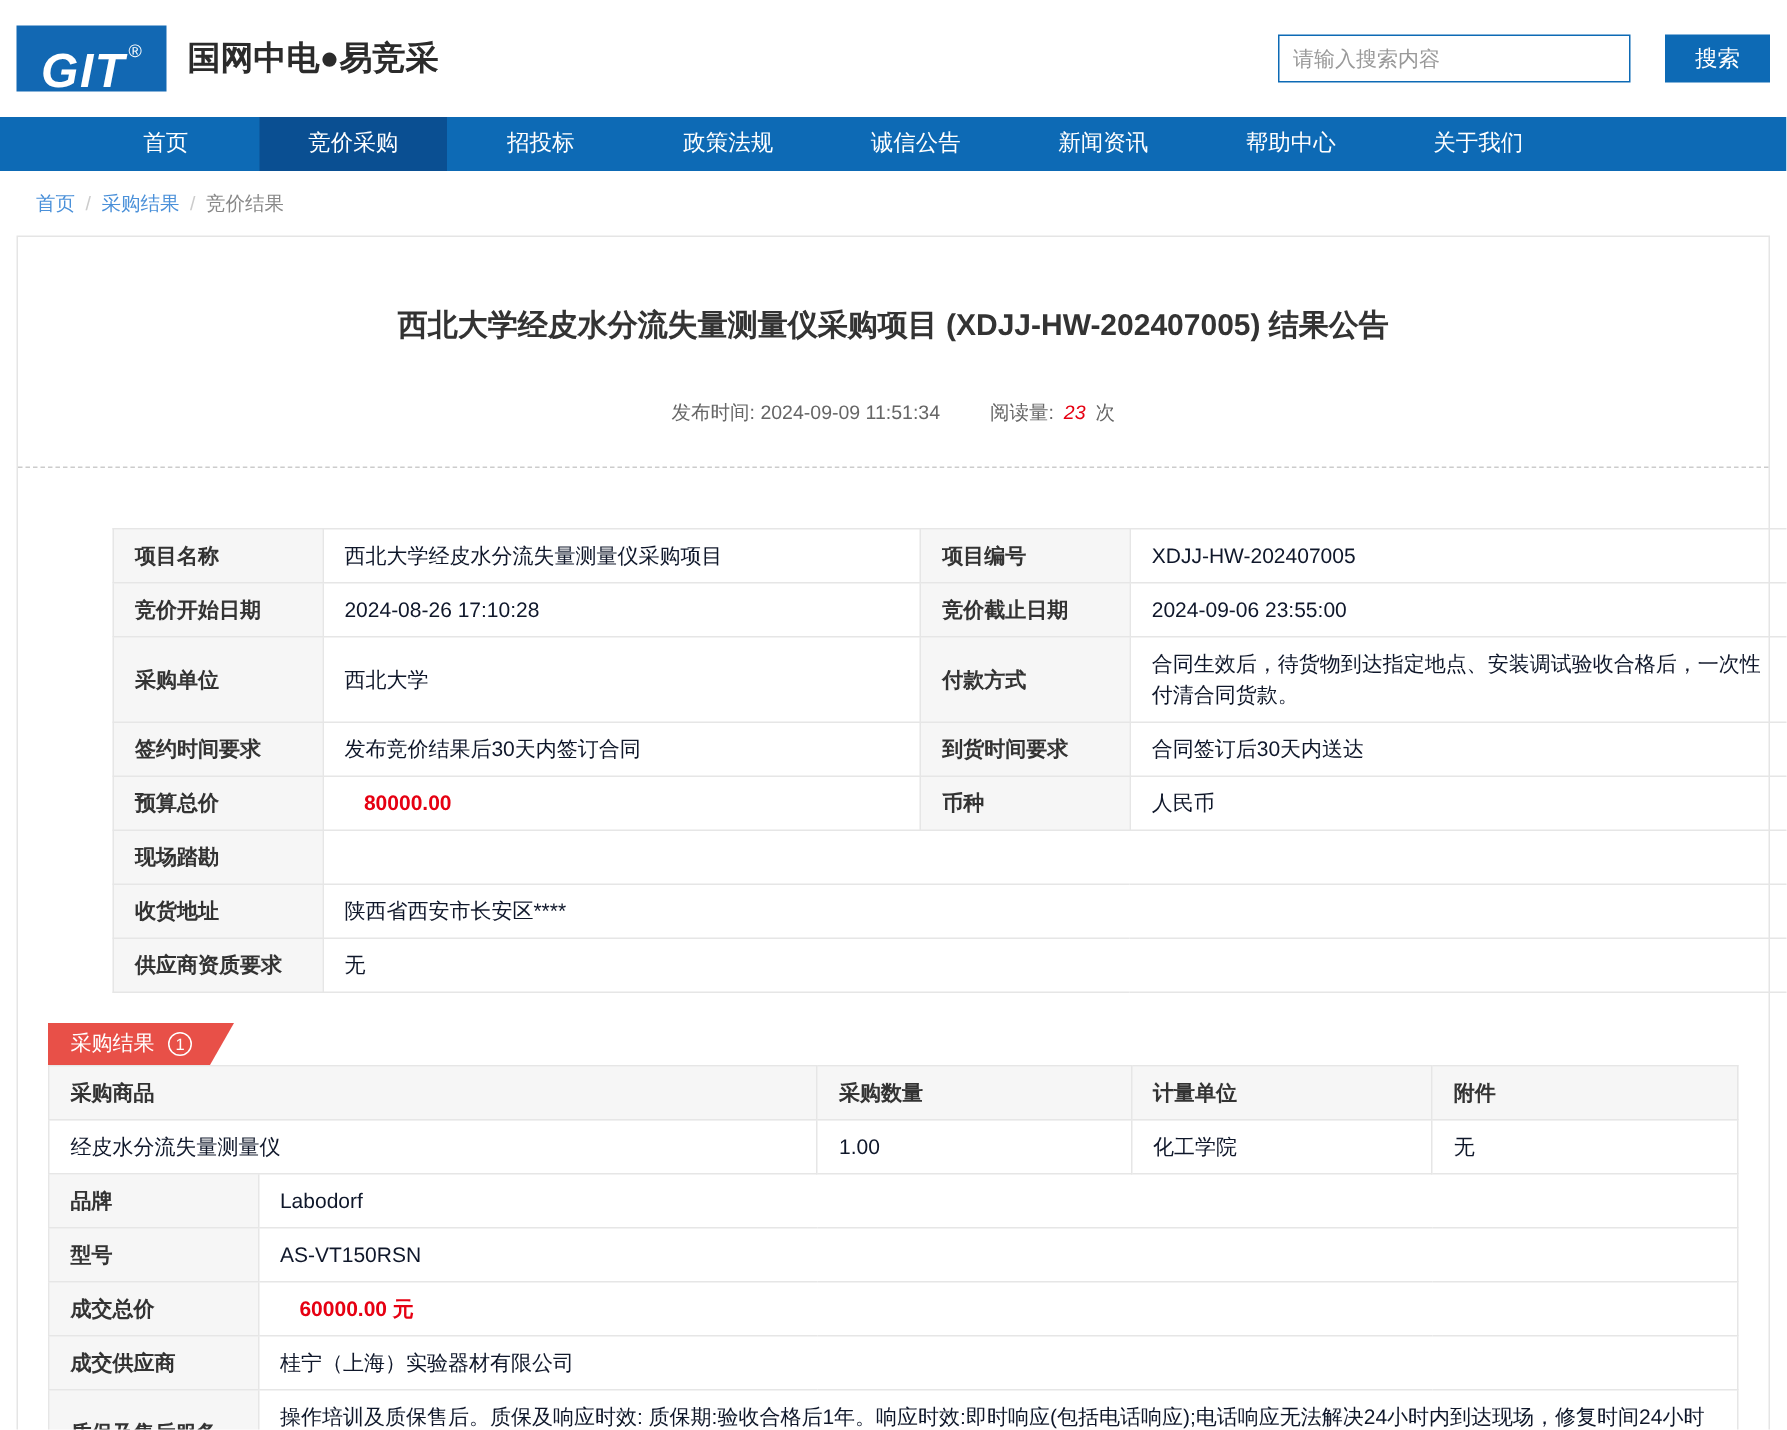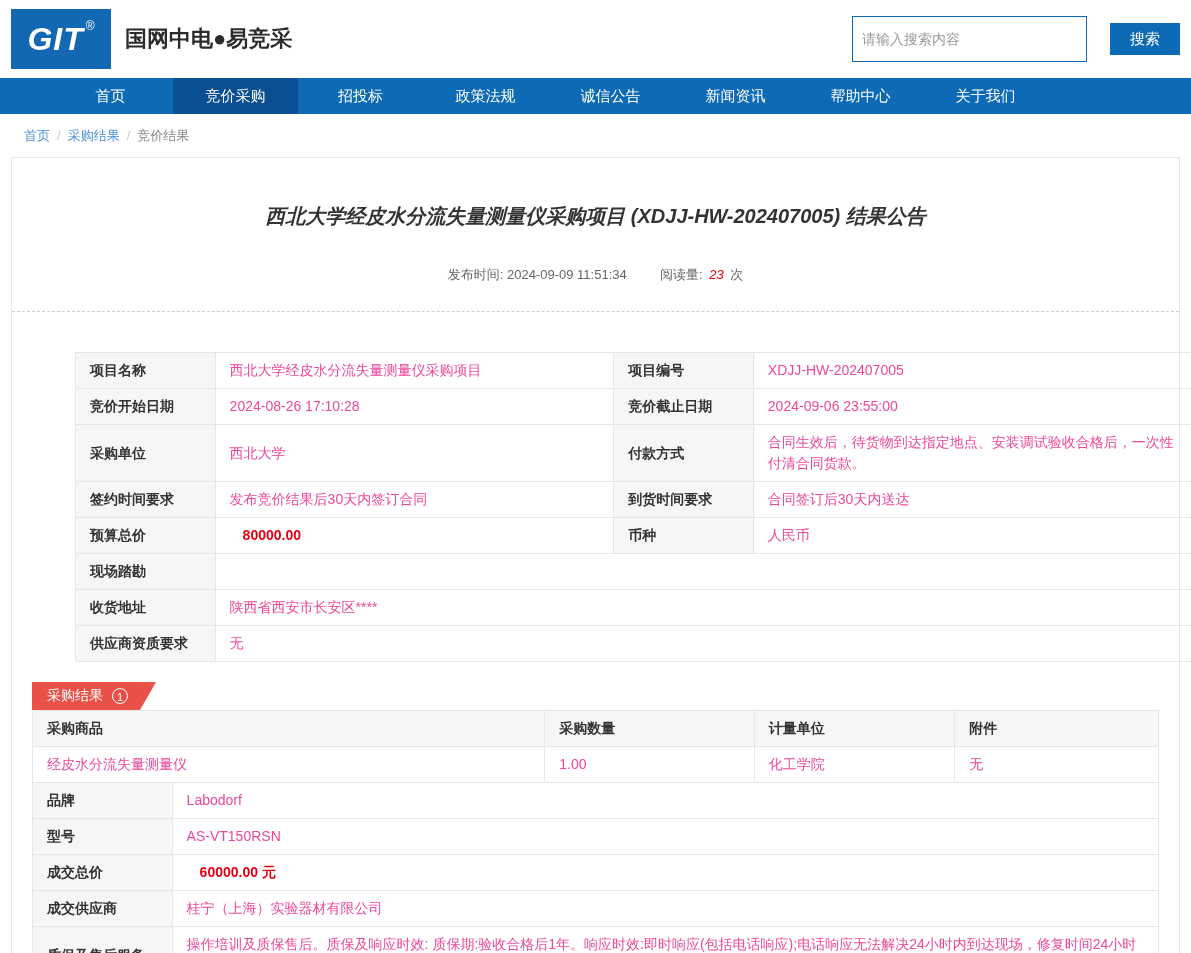--- a/index.html
+++ b/index.html
@@ -4,30 +4,30 @@
 <style>
   * { box-sizing: border-box; }
   html,body { margin:0; padding:0; }
   body {
     width:1191px; height:953px; overflow:hidden; background:#fff;
     font-family:"Liberation Sans","DejaVu Sans",sans-serif; color:#333;
   }
   
   .topbar { height:78px; display:flex; align-items:center; padding:0 11px; }
   .logo-box {
-    width:100px; height:60px; background:var(--logo-blue); color:#fff;
+    width:100px; height:44px; background:var(--logo-blue); color:#fff;
     display:flex; align-items:flex-start; justify-content:center; cursor:pointer;
     padding-top:8px;
   }
   .logo-text { font-size:32px; line-height:44px; font-weight:bold; font-style:italic; letter-spacing:1px; }
   .logo-reg { font-size:12px; line-height:18px; margin-left:2px; }
   .site-name { font-size:22px; font-weight:bold; color:#2b2b2b; margin-left:14px; flex:1; }
   .search-wrap { display:flex; align-items:center; }
   .search-input {
-    width:235px; height:46px; border:1px solid var(--nav-blue); padding:0 9px;
+    width:235px; height:32px; border:1px solid var(--nav-blue); padding:0 9px;
     font-size:14px; color:#0c4a6e; outline:none;
   }
   .search-input::placeholder { color:#999; }
   .search-btn {
     width:70px; height:32px; background:var(--nav-blue); color:#fff; border:none;
     font-size:15px; cursor:pointer;margin-left:23px;
   }
   
   .nav { background:var(--nav-blue); height:36px; }
   .nav ul { list-style:none; margin:0; padding:0 0 0 48px; display:flex; }
@@ -36,29 +36,29 @@
     white-space:nowrap;
   }
   .nav li.active { background:var(--nav-active); }
   
   .breadcrumb { padding:13px 0 12px 24px; font-size:13px; color:#888; }
   .breadcrumb .crumb-link { color:var(--link-blue); cursor:pointer; text-decoration:none; }
   .breadcrumb .crumb-current { color:#888; }
   .breadcrumb .sep { margin:0 7px; color:#ccc; }
   
   .panel { margin:0 11px; border:1px solid #e5e5e5; background:#fff; padding:0 20px 40px; min-height:900px; }
-  .page-title { text-align:center; font-size:20px; font-weight:bold; color:#333; margin:45px 10px 0;font-style:italic; }
+  .page-title { text-align:center; font-size:20px; font-weight:bold; color:#333; margin:45px 10px 0; }
   .meta { text-align:center; font-size:13px; color:#666; margin-top:36px; }
   .meta .gap { display:inline-block; width:26px; }
   .meta .views-count { color:var(--price-red); font-style:italic; margin:0 3px; }
   .dashed-sep { border:none; border-top:1px dashed #ccc; margin:27px -20px 0; }
   
   table { width:100%; border-collapse:collapse; font-size:14px; table-layout:fixed; }
   #info-table { margin-top:40px;margin-left:43px; }
-  td { border:1px solid #e6e6e6; padding:7px 14px; color:#ec4899; line-height:21px; word-break:break-all; vertical-align:middle; }
+  td { border:1px solid #e6e6e6; padding:7px 14px; color:#0f172a; line-height:21px; word-break:break-all; vertical-align:middle; }
   td.lbl { background:#f6f6f6; font-weight:bold; color:#333; }
   .red-val { color:var(--price-red); font-weight:bold;padding-left:27px; }
   
   .badge {
     margin-top:20px; display:inline-flex; align-items:center; gap:9px;
     background:var(--badge-red); color:#fff; font-size:14px; height:28px;
     padding:0 28px 0 15px; vertical-align:bottom;
     clip-path:polygon(0 0, 100% 0, calc(100% - 16px) 100%, 0 100%);
   }
   .badge .circle {

